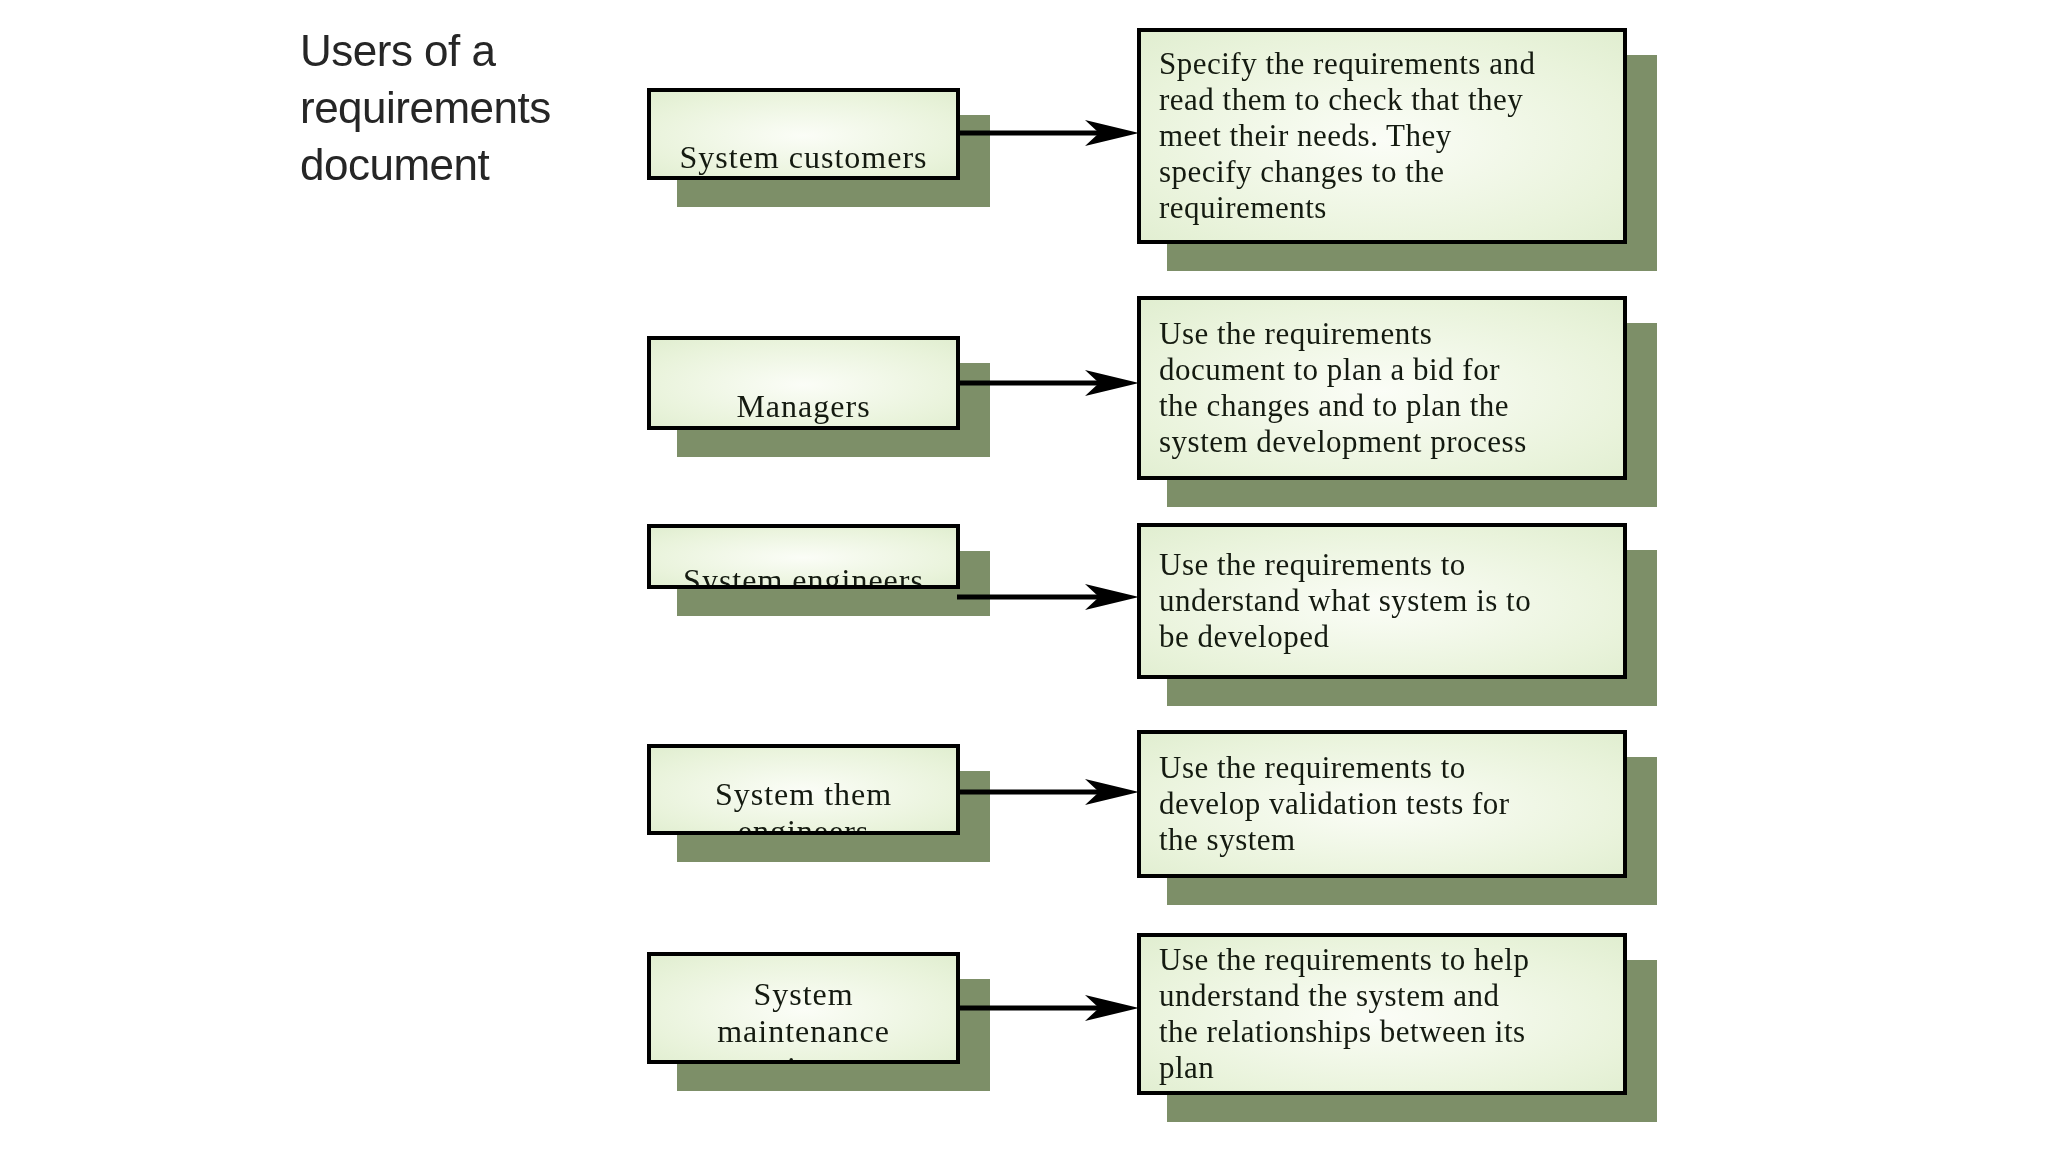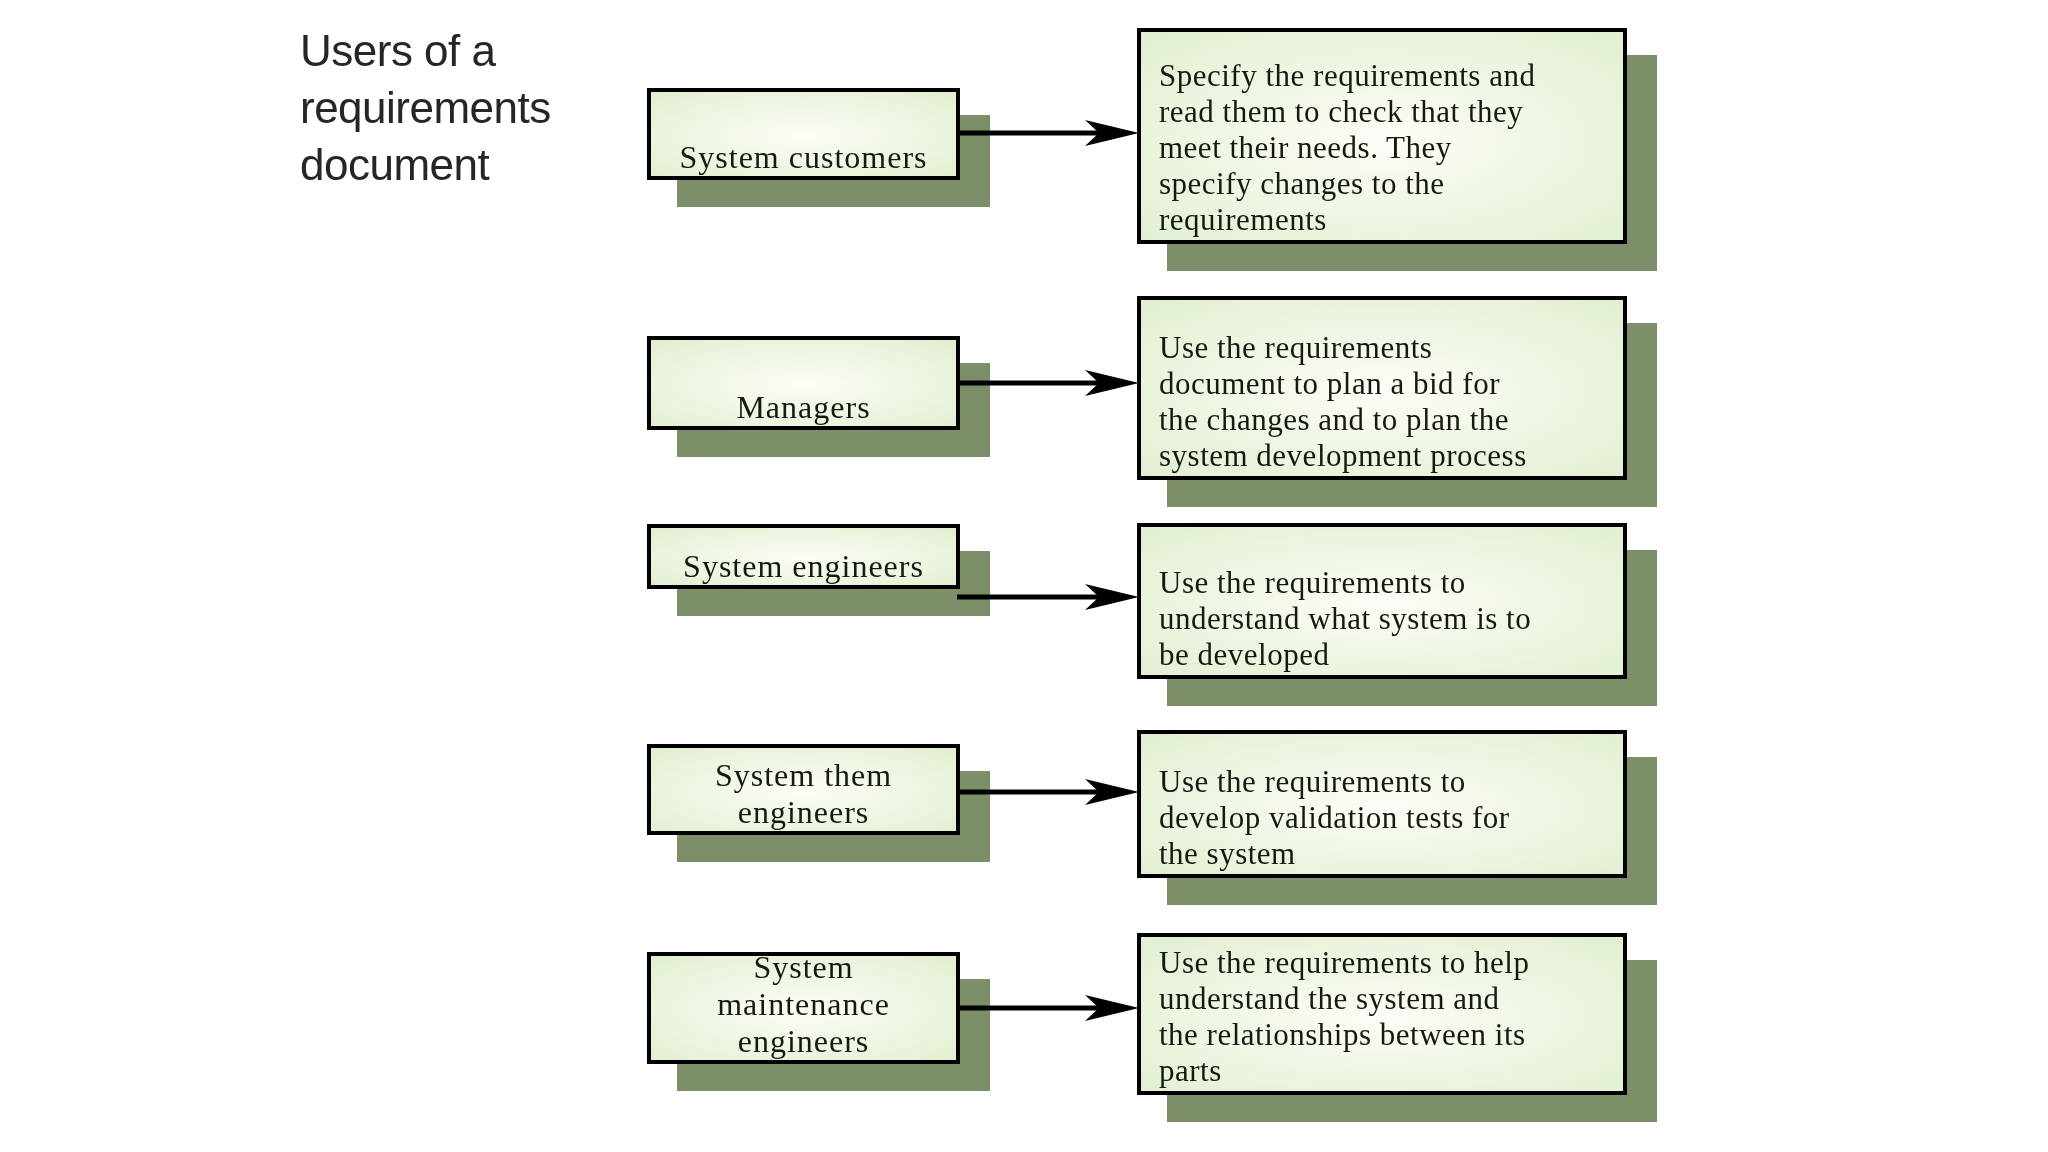--- a/index.html
+++ b/index.html
@@ -33,21 +33,21 @@
   .boxwrap{position:absolute;}
   .shadow{
     position:absolute;left:30px;top:27px;width:100%;height:100%;
     background:var(--shadow);
   }
   .box{
     position:absolute;inset:0;
     border:4px solid var(--border);
     background:radial-gradient(ellipse 115% 115% at 50% 52%,
       var(--fill-center) 0%, var(--fill-mid) 45%, var(--fill-edge) 100%);
-    display:flex;align-items:flex-end;
+    display:flex;align-items:center;
     color:var(--box-text);
     overflow:hidden;
   }
   .label{
     white-space:pre-line;
     width:100%;
   }
 
   
   .actor{left:647px;width:313px;}
@@ -181,17 +181,17 @@
   <svg class="arrow ar5" viewBox="0 0 186 30">
     <line x1="2" y1="15" x2="146" y2="15" stroke="#000" stroke-width="5"></line>
     <polygon points="184,15 130,2 144,15 130,28" fill="#000"></polygon>
   </svg>
   <div class="boxwrap desc d5">
     <div class="shadow"></div>
     <div class="box">
       <div class="label">Use the requirements to help
 understand the system and
 the relationships between its
-parts</div>
+plan</div>
     </div>
   </div>
 
 </div>
 
 </body></html>

